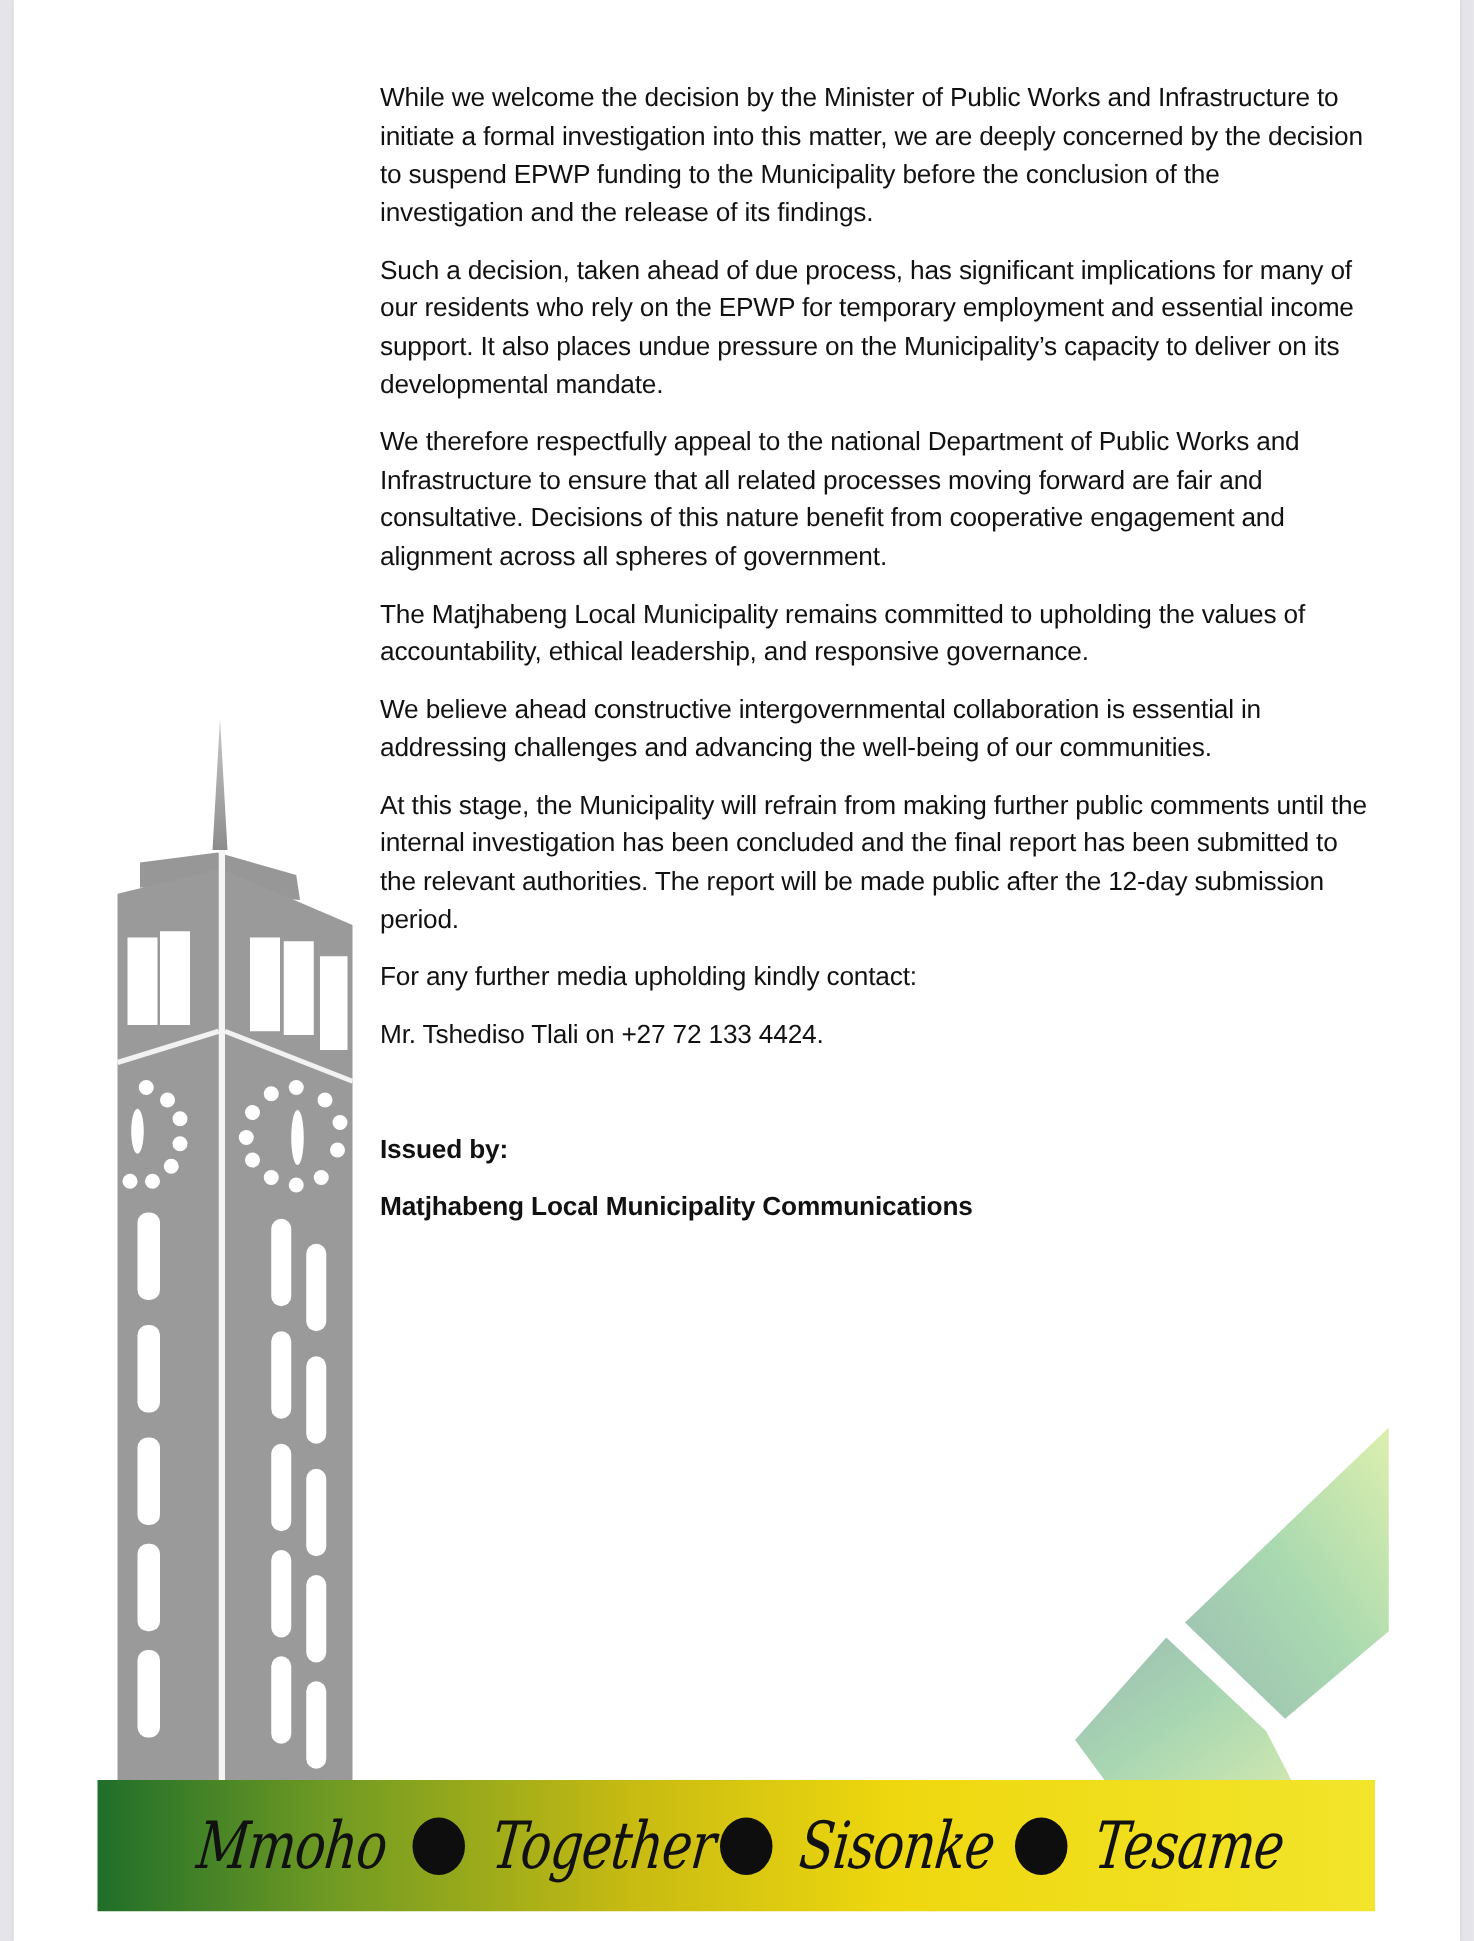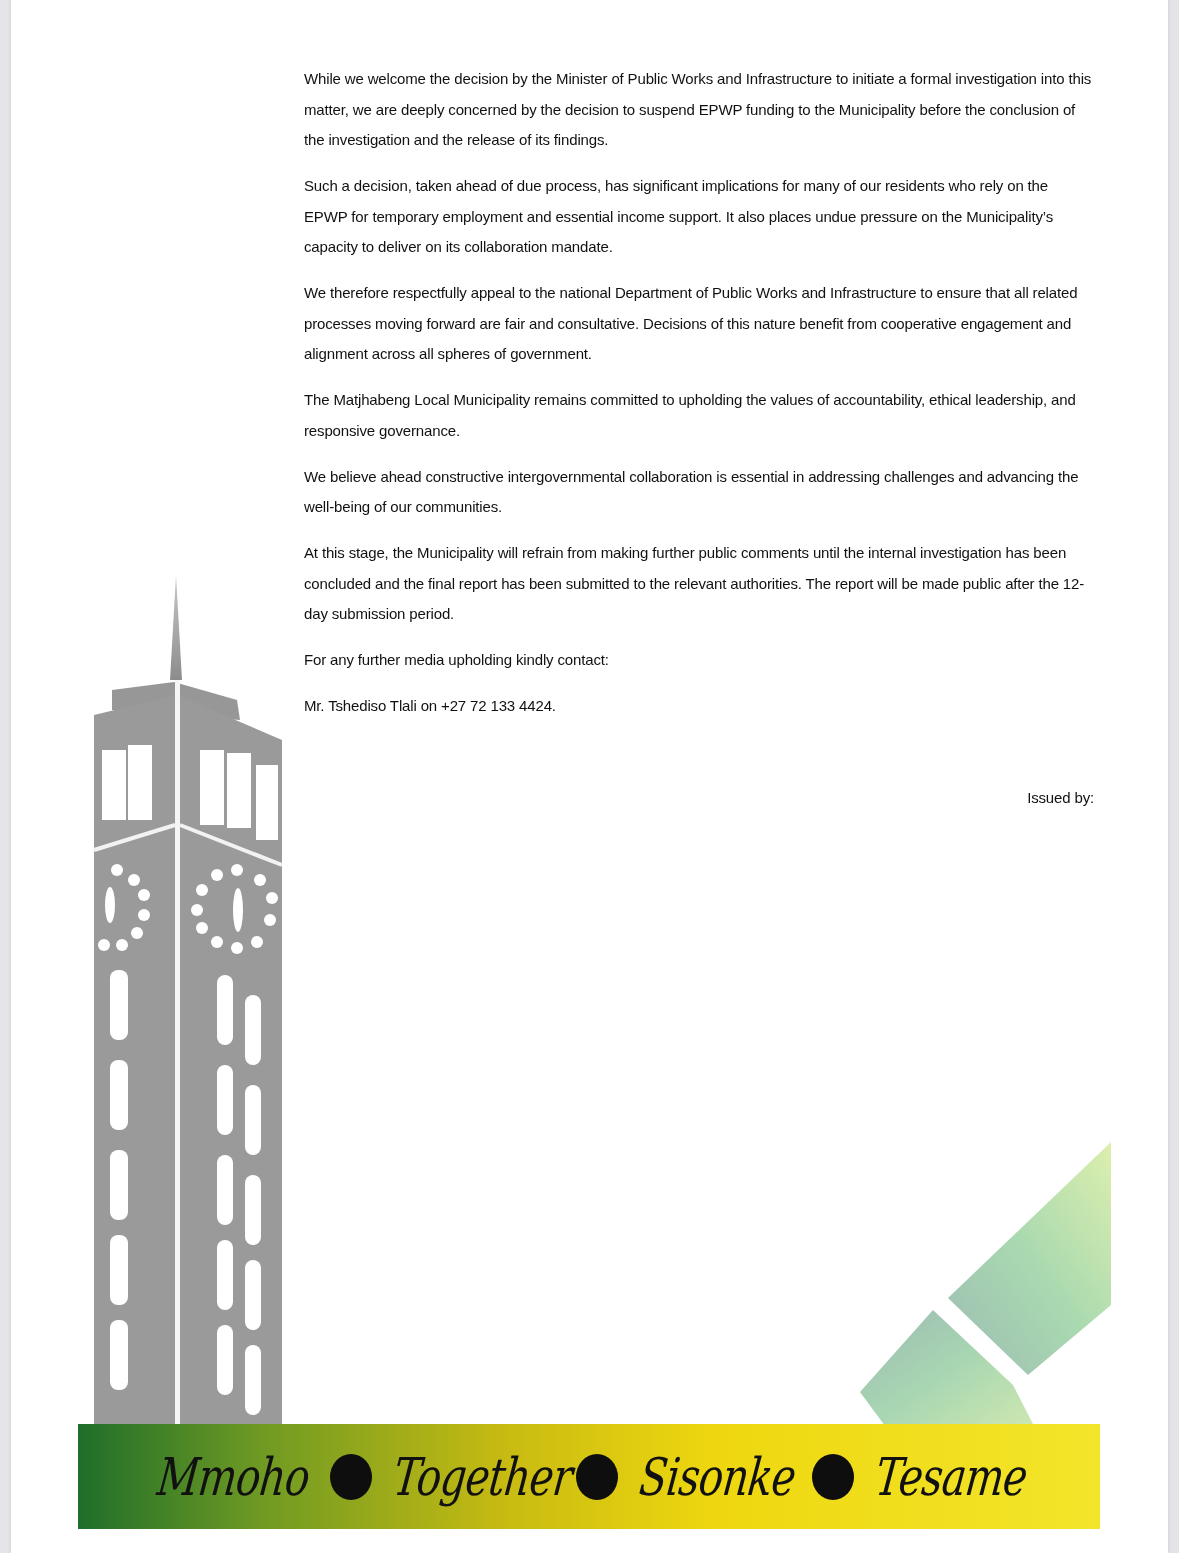--- a/index.html
+++ b/index.html
@@ -9,26 +9,26 @@
     font-family: "Liberation Sans", sans-serif;
     position: relative;
   }
   .page {
     position: absolute; left: 11px; top: 0; width: 1157px; height: 1553px;
     background: #ffffff;
     box-shadow: 0 0 4px rgba(0,0,0,0.12);
   }
   .body-text {
     position: absolute; left: 293px; top: 64px; width: 790px;
-    color: #111111; font-size: 15px; line-height: 30.5px;
+    color: #111111; font-size: 21px; line-height: 30.5px;
     letter-spacing: -0.15px;
   }
   .body-text p { margin: 0 0 15.5px 0; }
   .spacer { height: 46px; }
-  .bold { font-weight: normal; text-align: right; }
+  .bold { font-weight: bold; }
   .tower { position: absolute; left: 71px; top: 570px; width: 220px; height: 855px; }
   .deco { position: absolute; left: 837px; top: 1140px; width: 265px; height: 290px; }
   .banner {
     position: absolute; left: 67px; top: 1424px; width: 1022px; height: 105px;
     background: linear-gradient(90deg, #1f6e2a 0%, #6f9a23 18%, #c8bb12 42%, #eed70f 62%, #f3e52b 100%);
     display: flex; align-items: center; justify-content: flex-start;
     padding-left: 80px; box-sizing: border-box; gap: 22px;
   }
   .script {
     font-family: "DejaVu Serif", serif; font-style: italic;
@@ -121,29 +121,30 @@
           <stop offset="0.5" stop-color="#a8d6b2"></stop>
           <stop offset="1" stop-color="#9cbab3"></stop>
       </linearGradient>
     </defs>
     <polygon points="263,2 263,165 180,235 100,158" fill="url(#g1)"></polygon>
     <polygon points="85,170 165,245 188,290 40,290 12,252" fill="url(#g2)"></polygon>
   </svg>
 
   <div class="body-text">
     <p>While we welcome the decision by the Minister of Public Works and Infrastructure to initiate a formal investigation into this matter, we are deeply concerned by the decision to suspend EPWP funding to the Municipality before the conclusion of the investigation and the release of its findings.</p>
-    <p>Such a decision, taken ahead of due process, has significant implications for many of our residents who rely on the EPWP for temporary employment and essential income support. It also places undue pressure on the Municipality’s capacity to deliver on its collaboration mandate.</p>
+    <p>Such a decision, taken ahead of due process, has significant implications for many of our residents who rely on the EPWP for temporary employment and essential income support. It also places undue pressure on the Municipality’s capacity to deliver on its developmental mandate.</p>
     <p>We therefore respectfully appeal to the national Department of Public Works and Infrastructure to ensure that all related processes moving forward are fair and consultative. Decisions of this nature benefit from cooperative engagement and alignment across all spheres of government.</p>
     <p>The Matjhabeng Local Municipality remains committed to upholding the values of accountability, ethical leadership, and responsive governance.</p>
     <p>We believe ahead constructive intergovernmental collaboration is essential in addressing challenges and advancing the well-being of our communities.</p>
     <p>At this stage, the Municipality will refrain from making further public comments until the internal investigation has been concluded and the final report has been submitted to the relevant authorities. The report will be made public after the 12-day submission period.</p>
     <p>For any further media upholding kindly contact:</p>
     <p>Mr. Tshediso Tlali on +27 72 133 4424.</p>
     <div class="spacer"></div>
     <p class="bold">Issued by:</p>
+    <p class="bold">Matjhabeng Local Municipality Communications</p>
   </div>
 
   <div class="banner">
     <span class="script w1">Mmoho</span>
     <span class="dot"></span>
     <span class="script w2">Together</span>
     <span class="dot"></span>
     <span class="script w3">Sisonke</span>
     <span class="dot"></span>
     <span class="script w4">Tesame</span>

